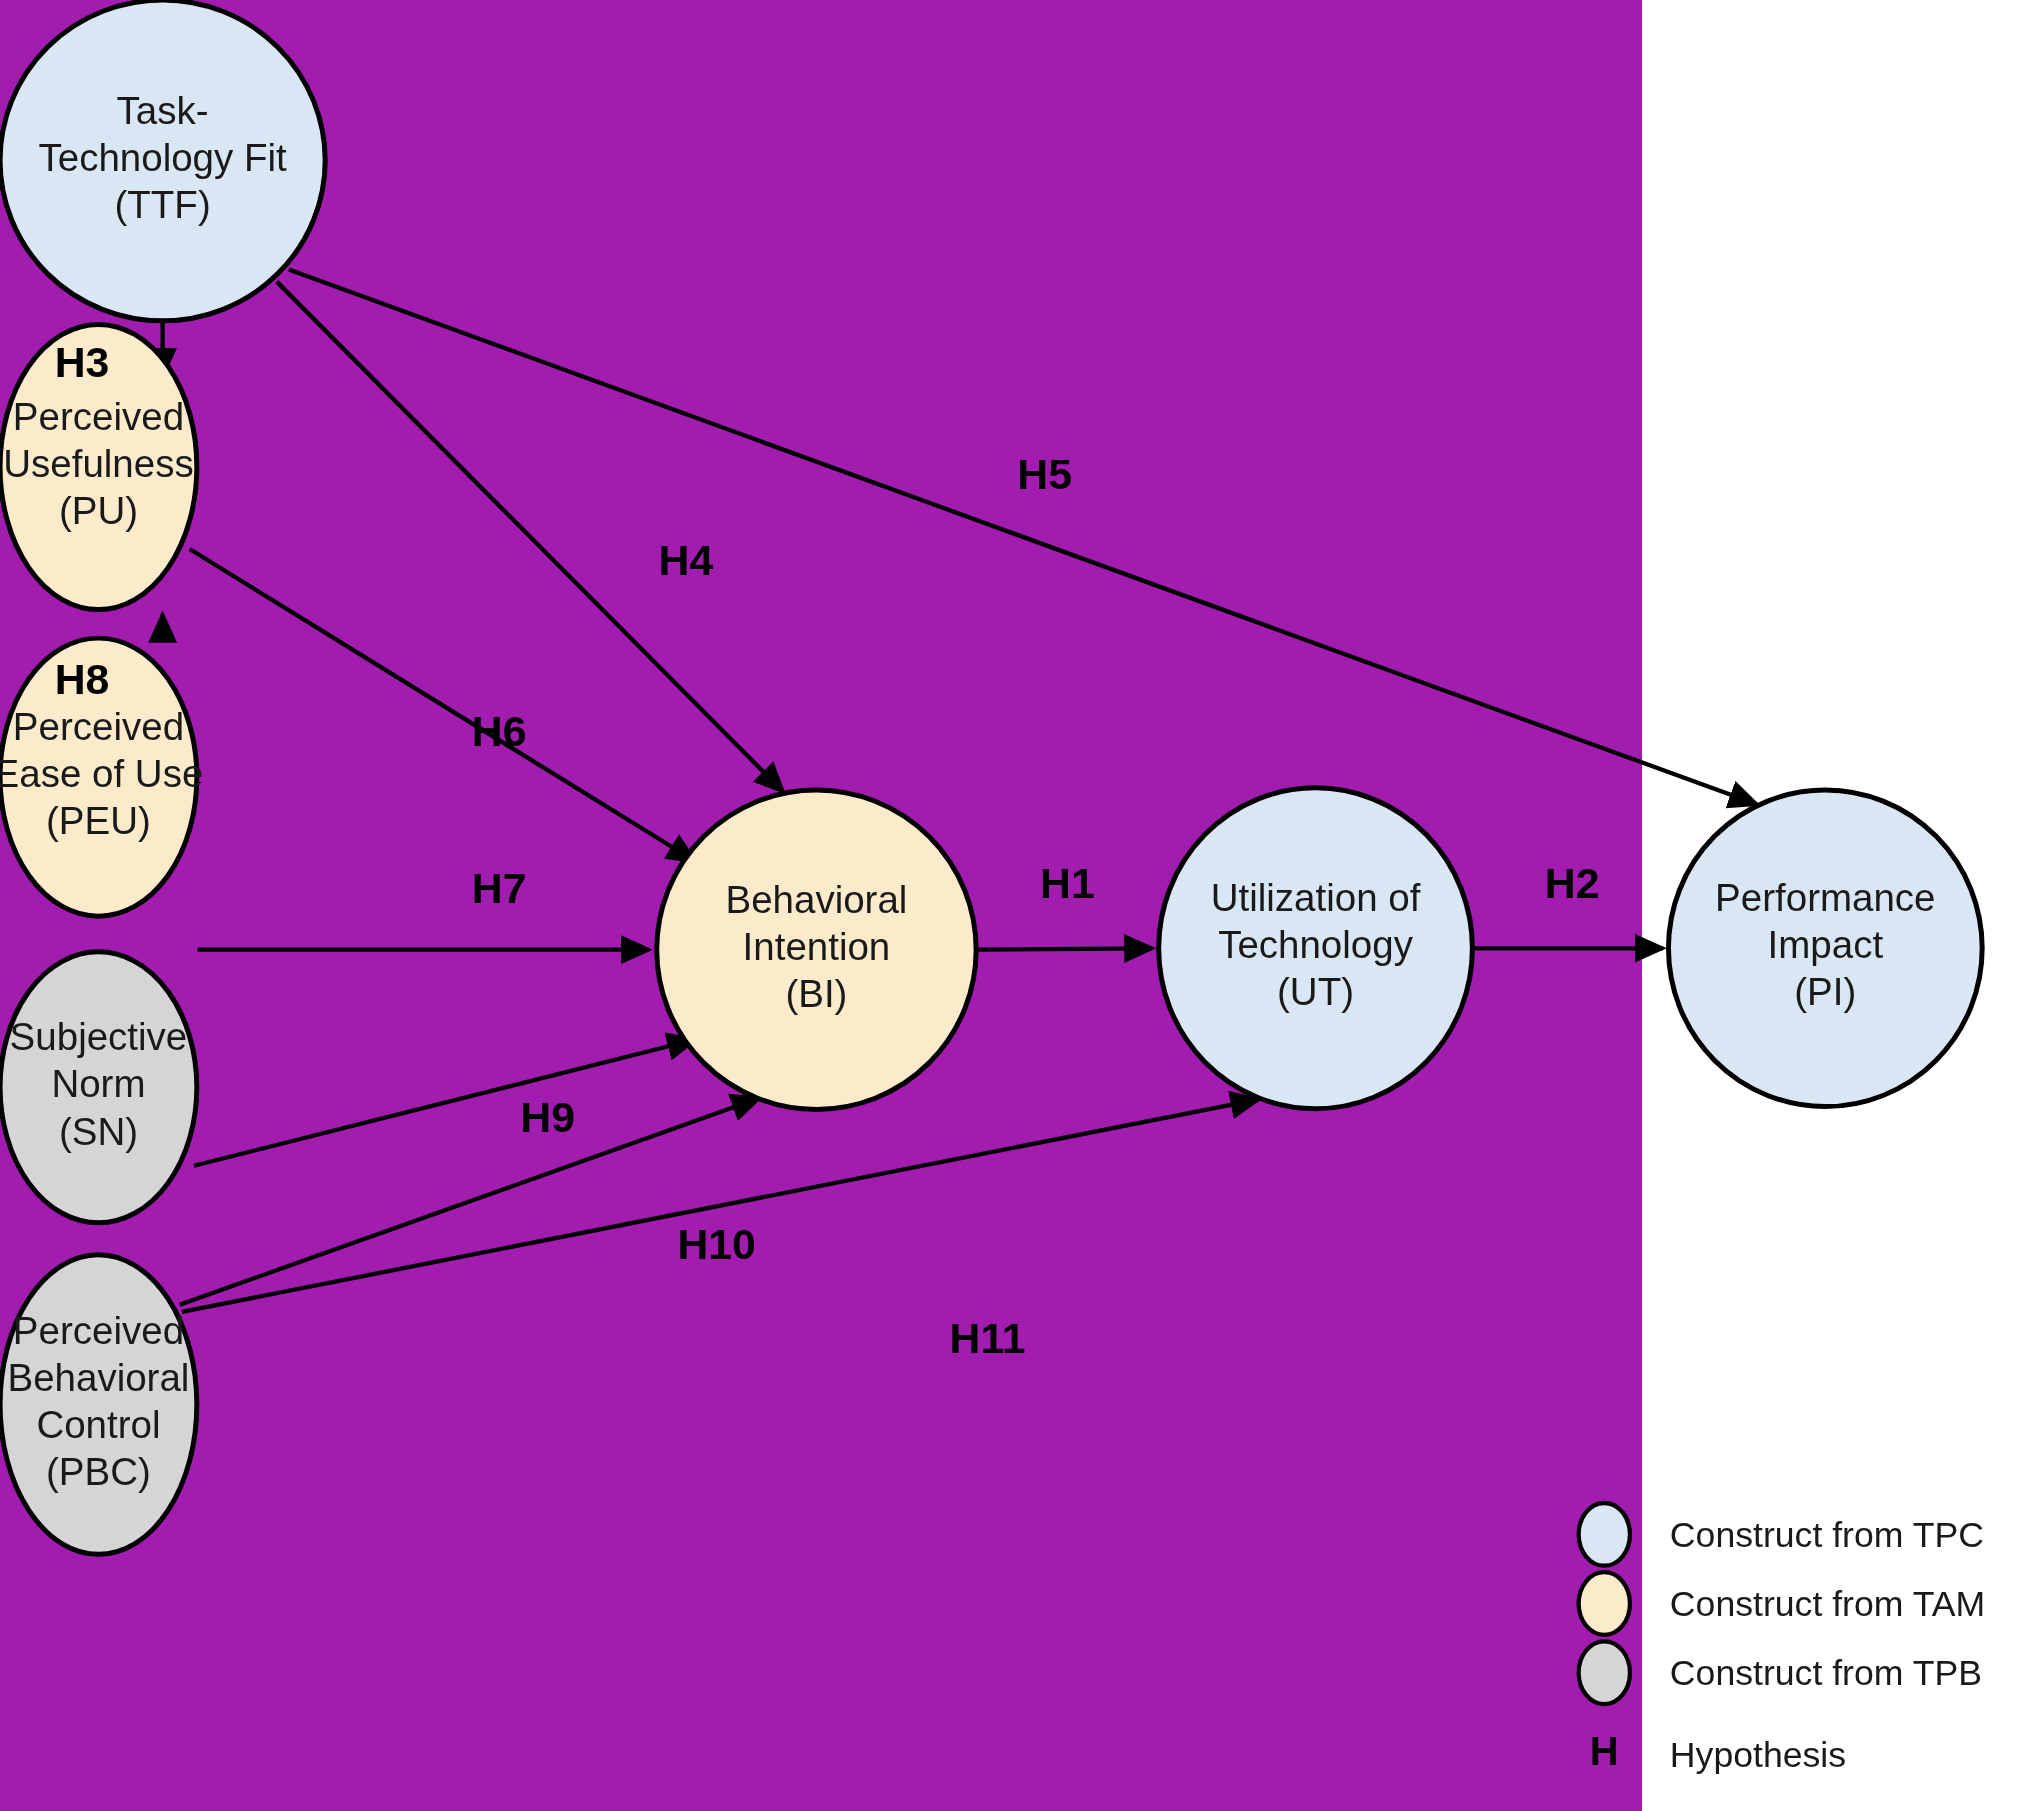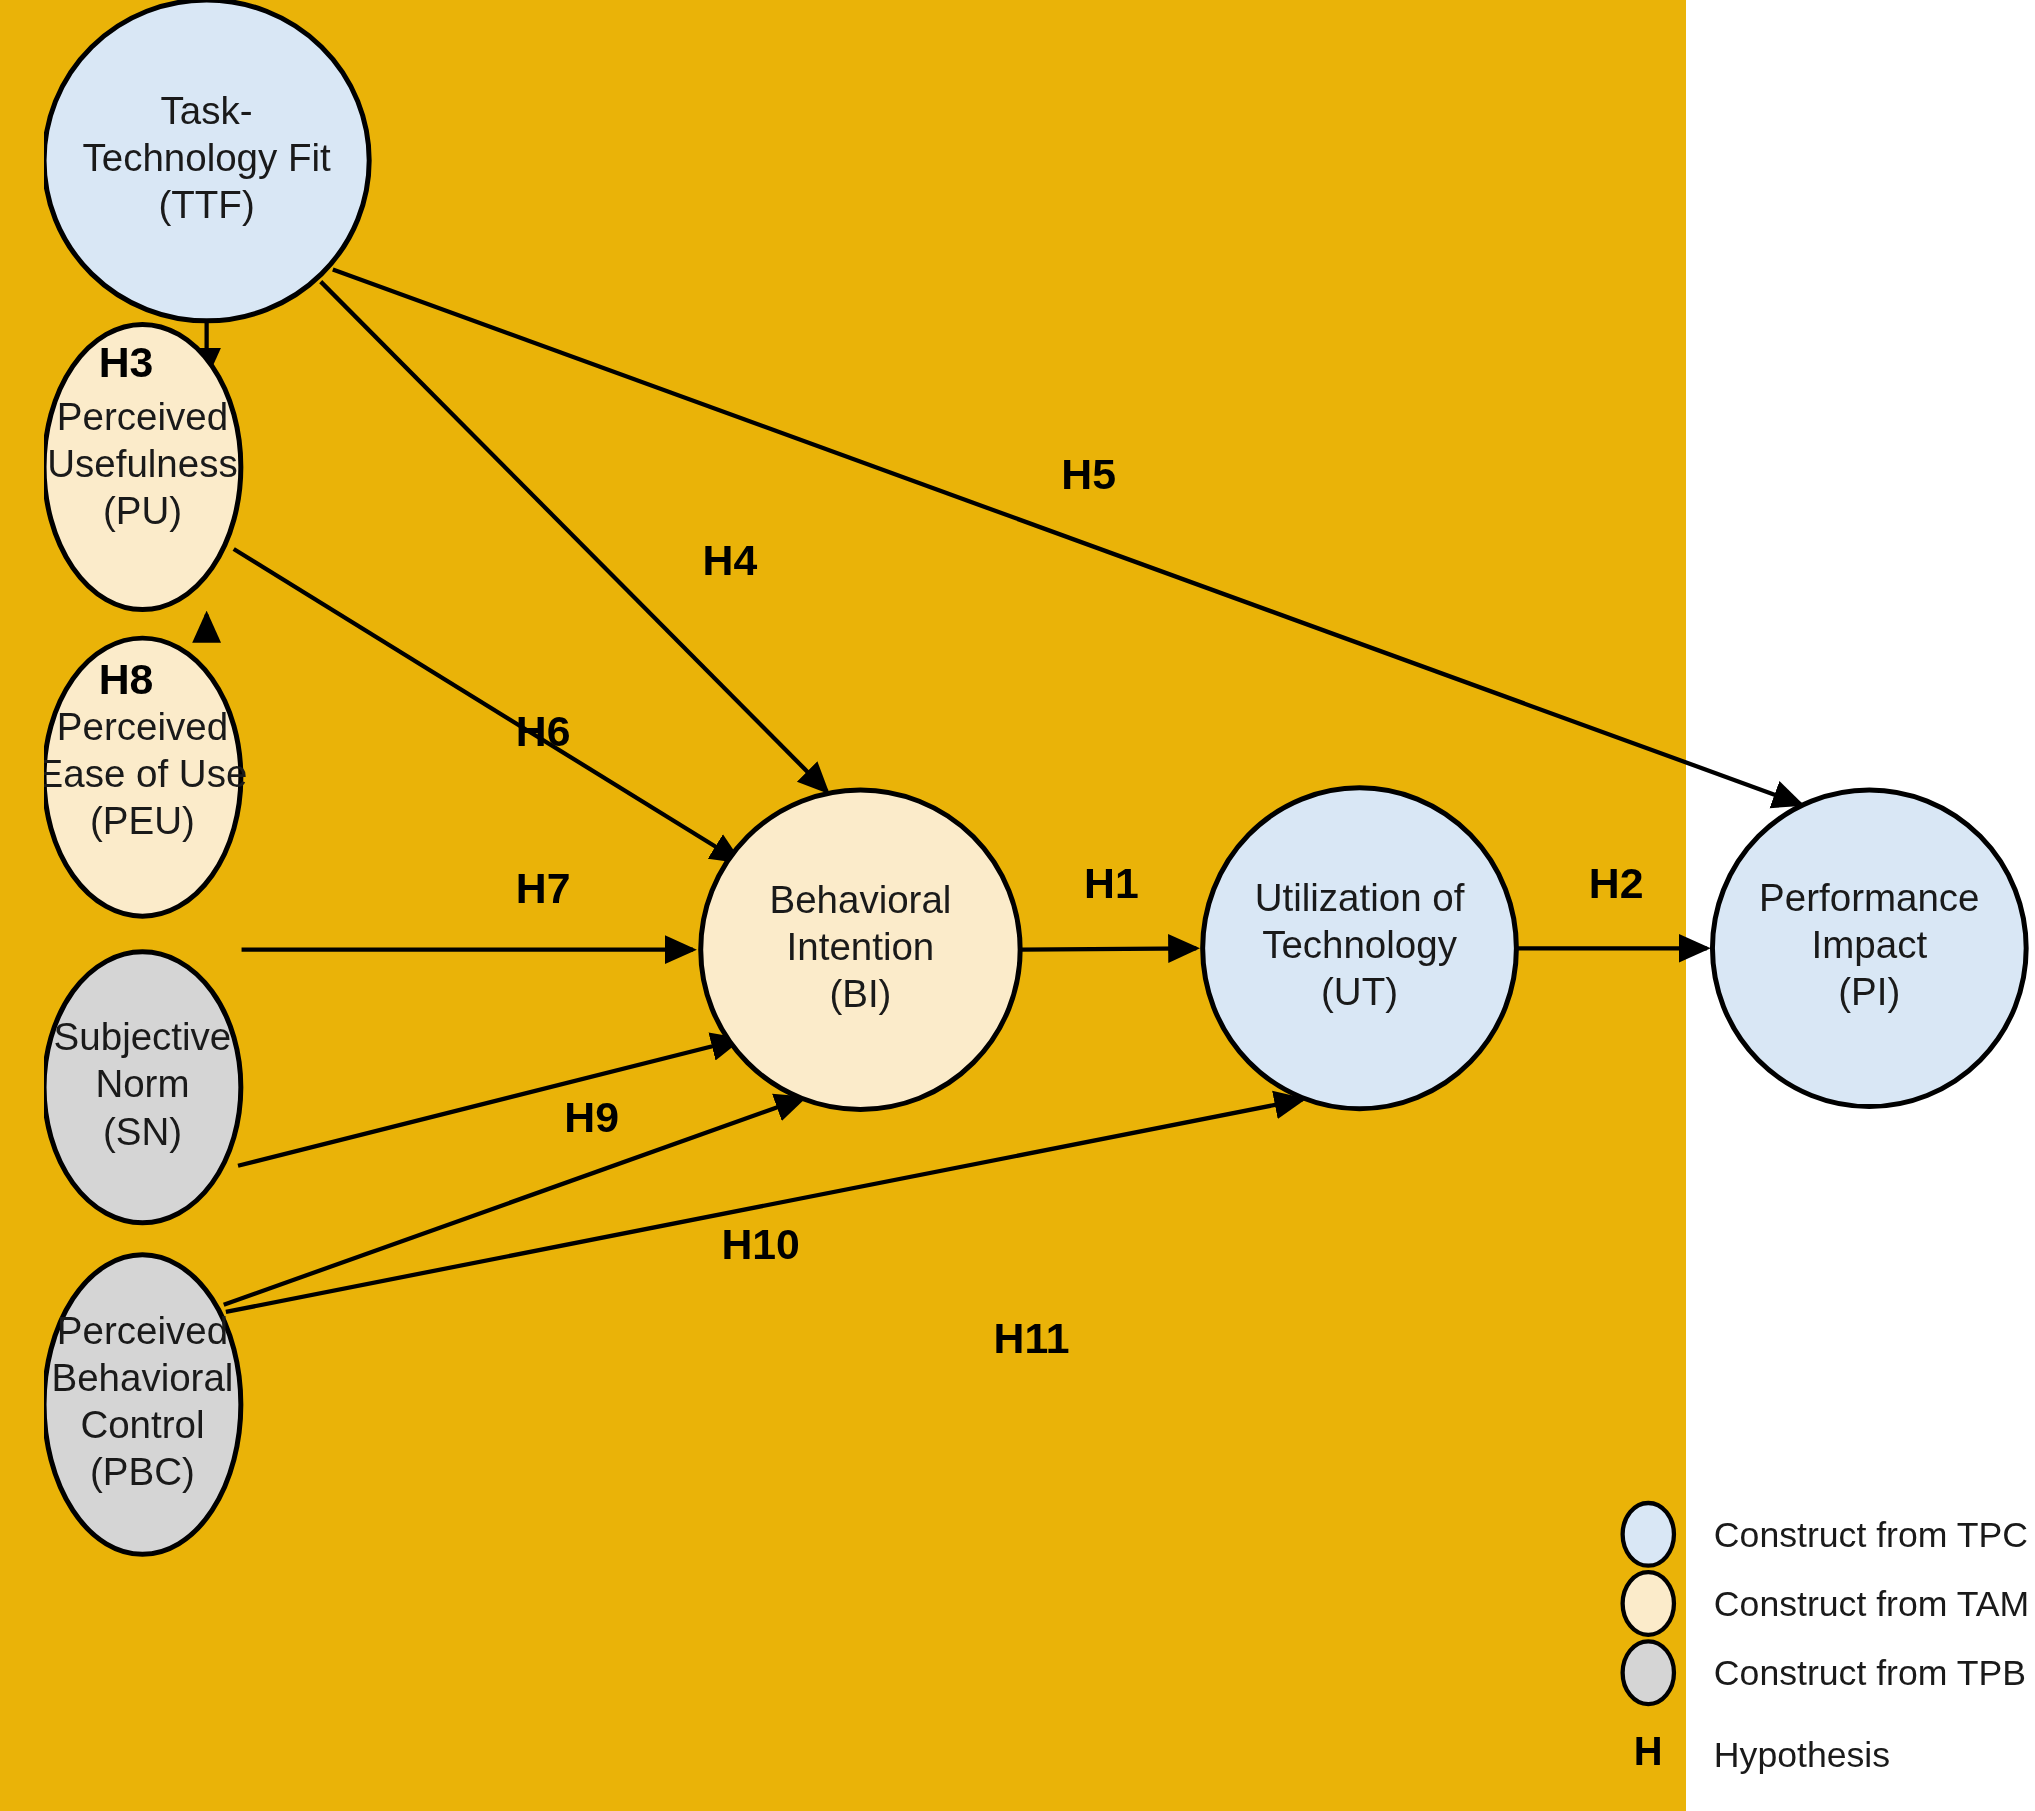--- a/index.html
+++ b/index.html
@@ -11,22 +11,21 @@
   body {
     font-family: "Liberation Sans", sans-serif;
     width: 2035px;
     height: 1811px;
     overflow: hidden;
   }
   #diagram-root {
     position: relative;
     width: 1642px;
     height: 1811px;
-    background: #eab308;
-    padding-left: 44px;
+    background: #a21caf;
   }
   svg#model-svg {
     display: block;
     width: 2035px;
     height: 1811px;
   }
   .node-shape {
     stroke: #000000;
     stroke-width: 7;
   }

